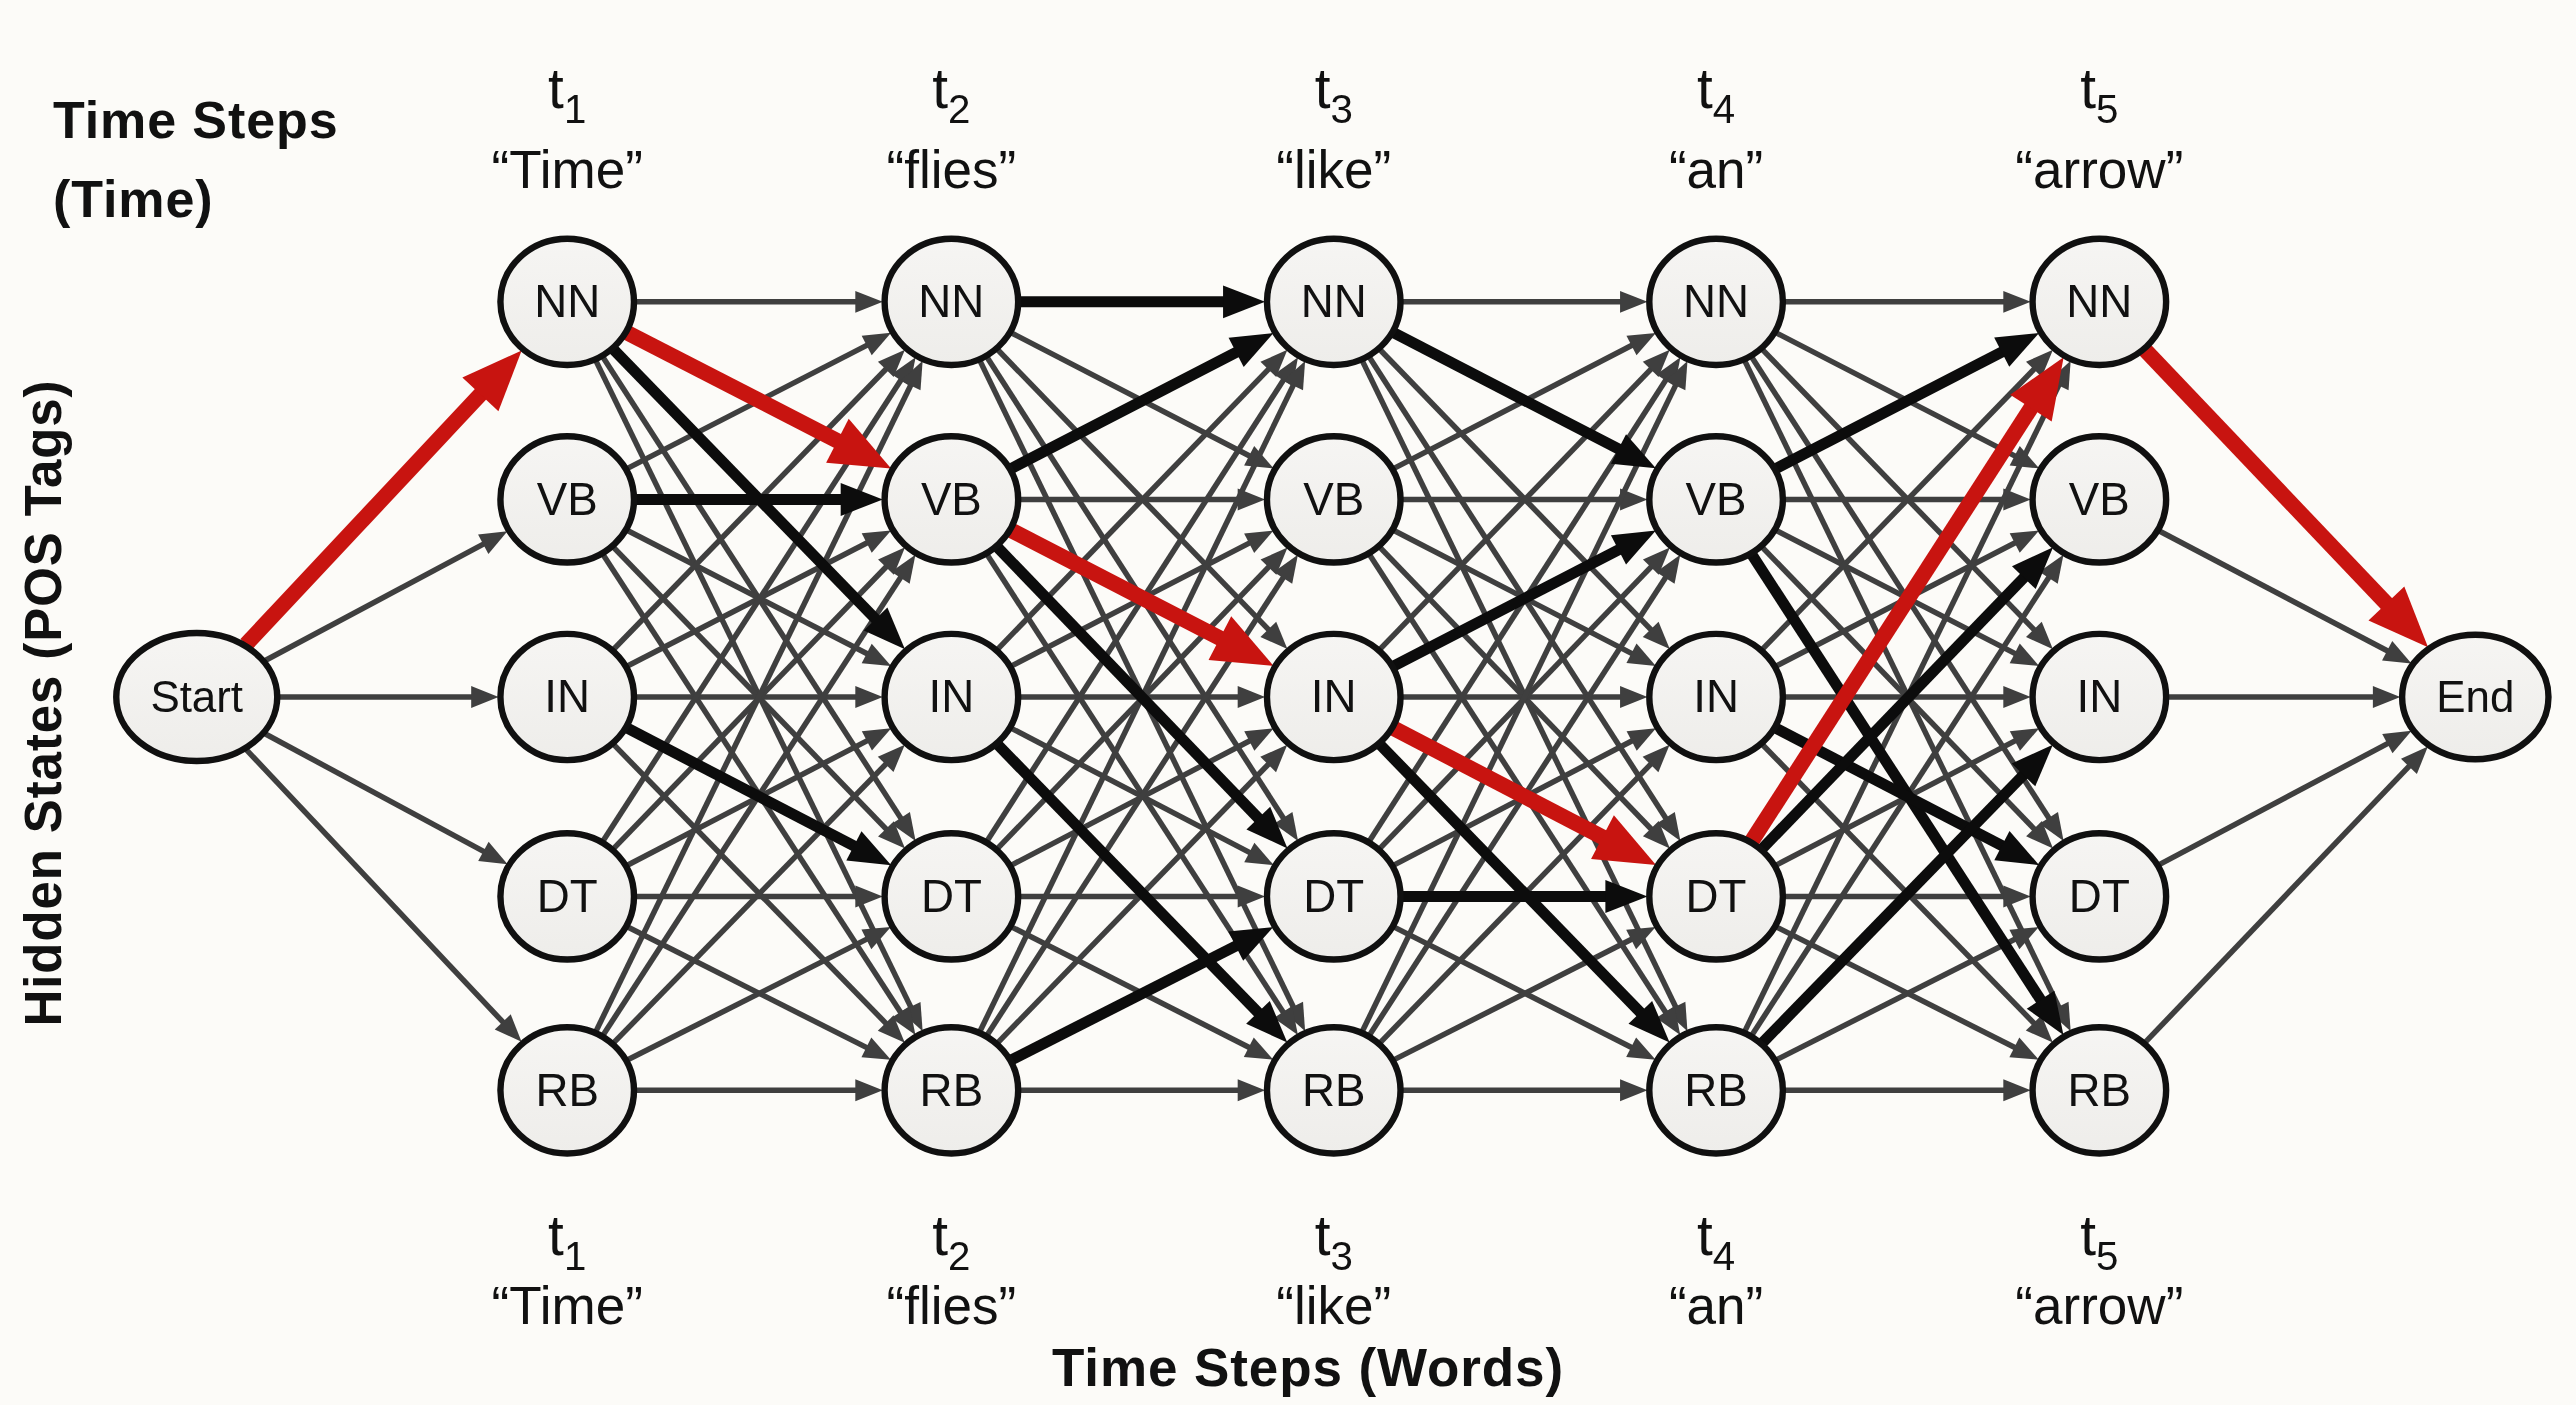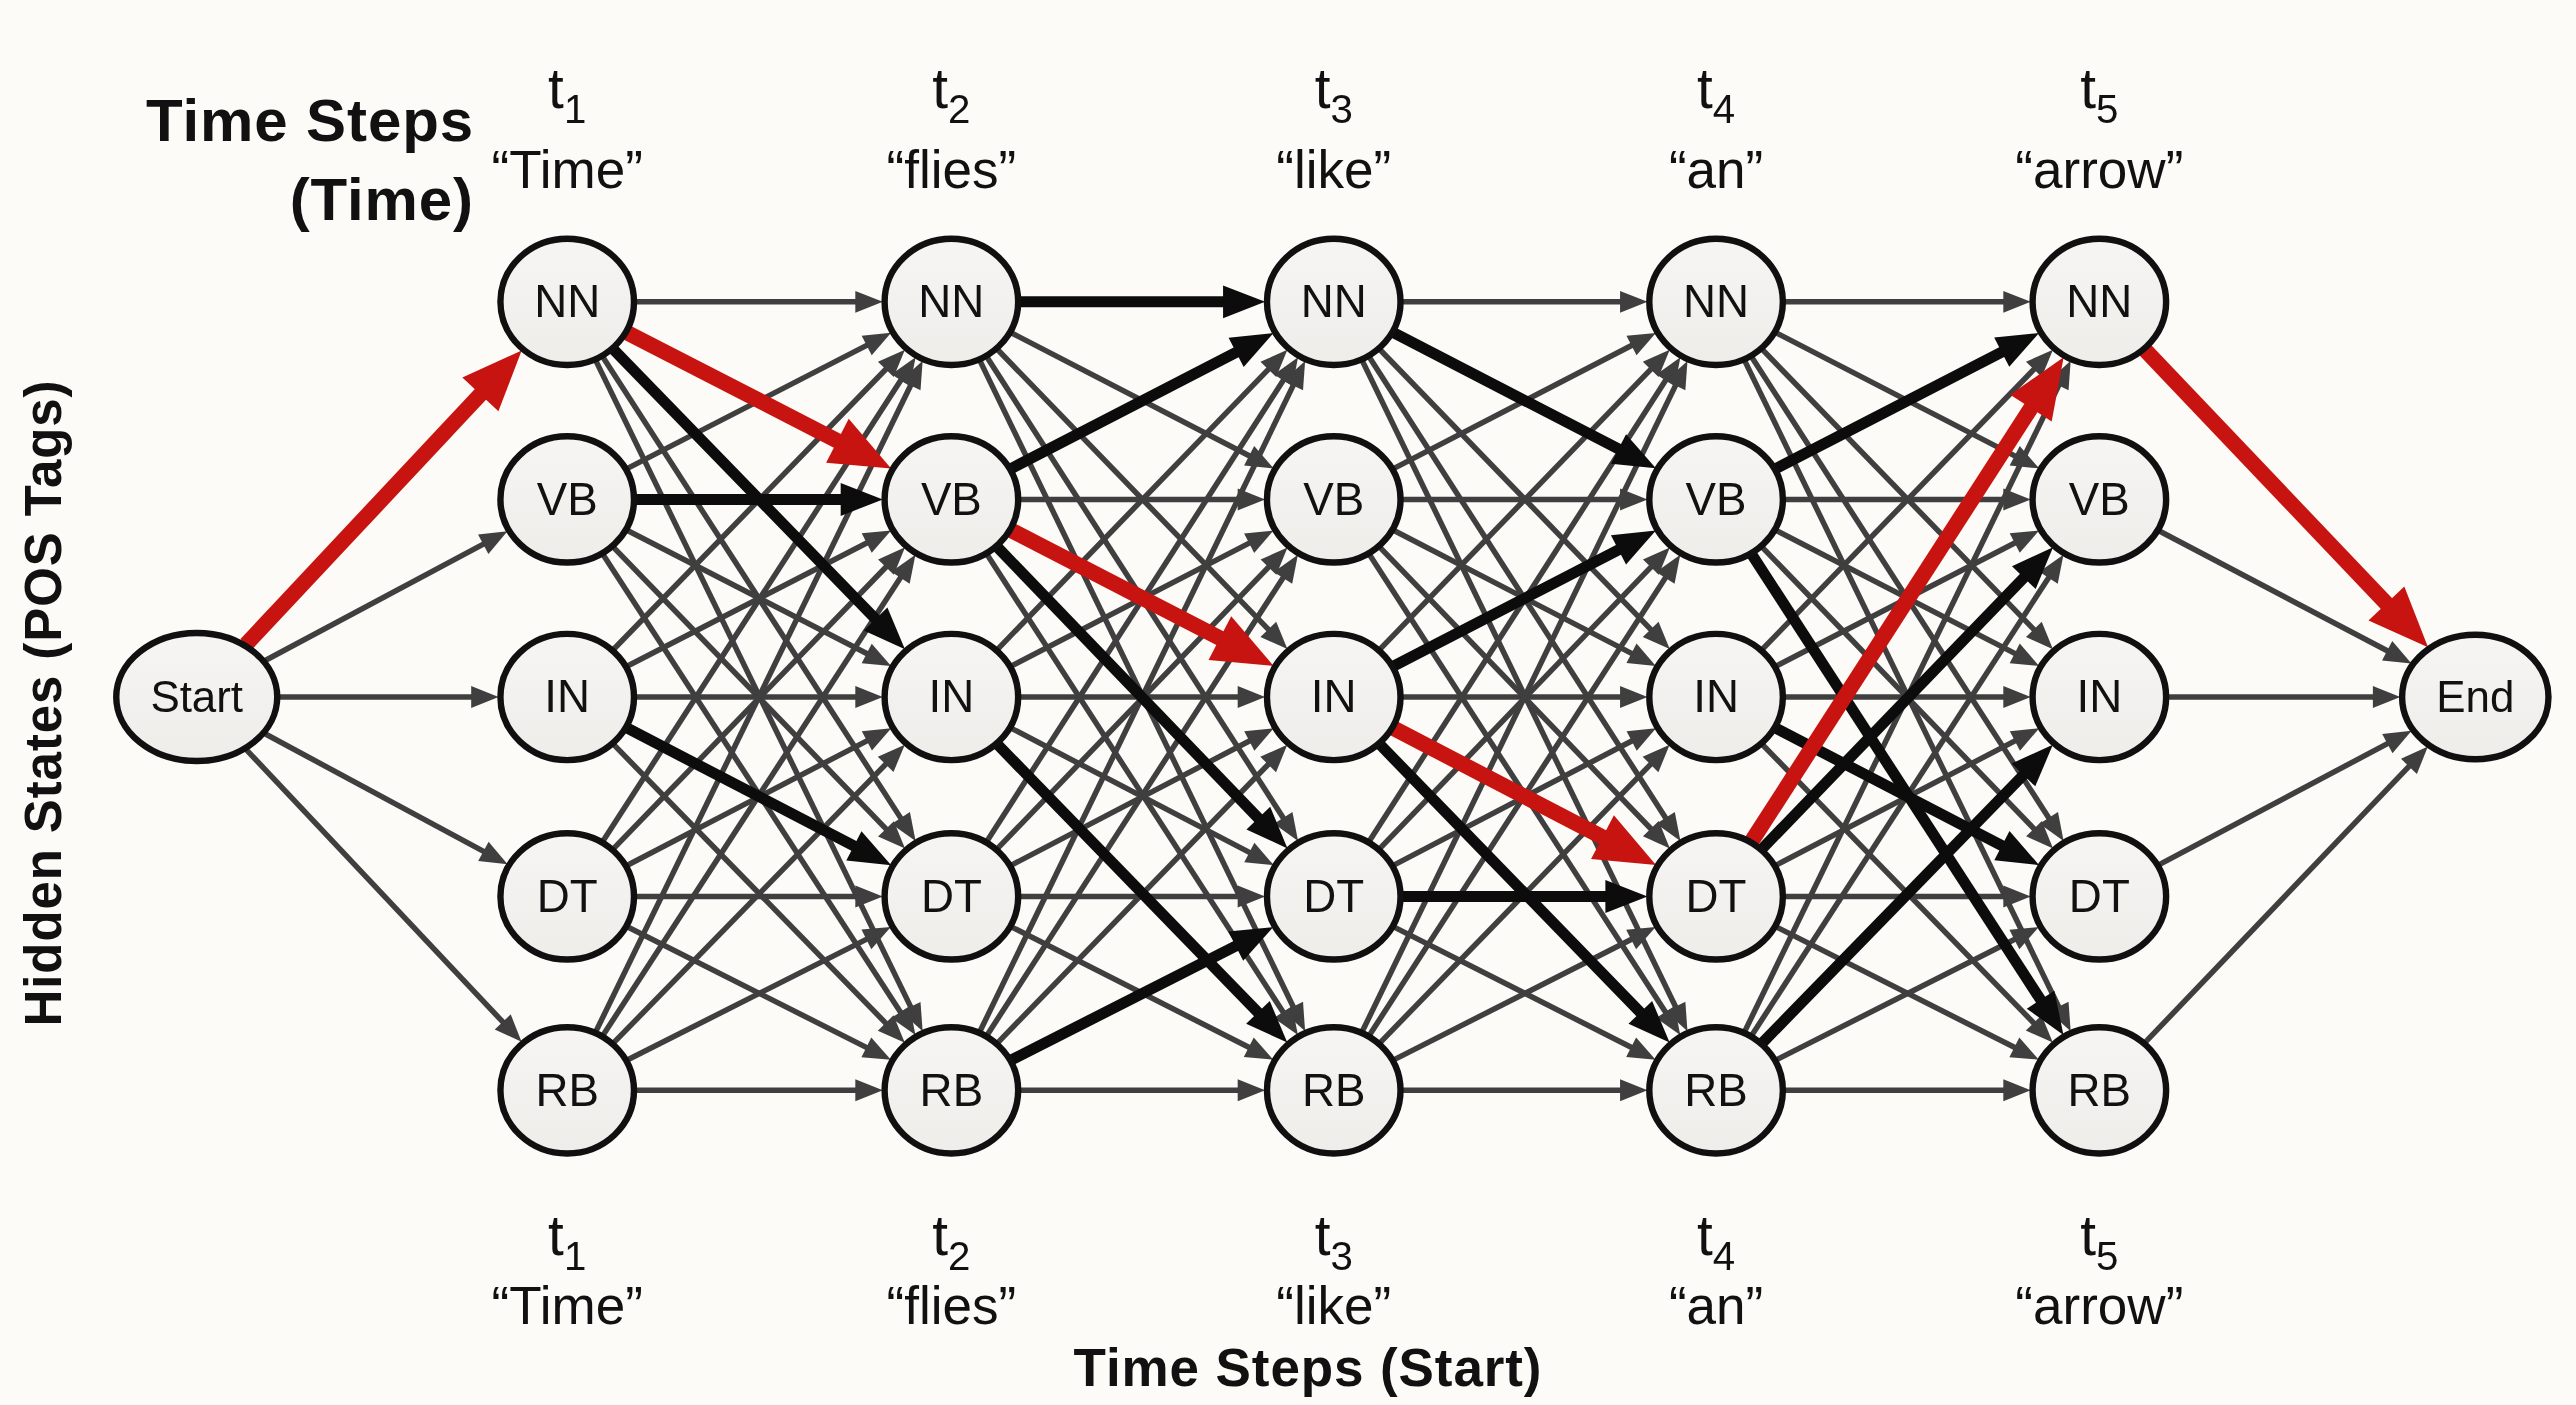--- a/index.html
+++ b/index.html
@@ -6,21 +6,21 @@
   .stage{
     position:relative;
     width:2576px;height:1405px;
     background:#fcfbf8;
     font-family:"Liberation Sans", sans-serif;
     overflow:hidden;
   }
   .stage svg{position:absolute;left:0;top:0;}
   .corner-title{
     position:absolute;left:53px;top:81px;width:421px;
-    text-align:right;font-weight:bold;font-size:60px;line-height:79px;
+    text-align:left;font-weight:bold;font-size:52px;line-height:79px;
     color:#111;letter-spacing:0.9px;
   }
   .left-axis{
     position:absolute;left:-302px;top:671px;width:695px;height:64px;
     transform:rotate(-90deg);transform-origin:center;
     text-align:center;font-weight:bold;font-size:51px;color:#111;
     white-space:nowrap;letter-spacing:0.9px;
   }
   .bottom-axis{
     position:absolute;left:933px;top:1337px;width:750px;
@@ -30,21 +30,21 @@
 </style>
 </head>
 <body>
 
 <div class="stage">
   <div class="corner-title">
     <div>Time Steps</div>
     <div>(Time)</div>
   </div>
   <div class="left-axis">Hidden States (POS Tags)</div>
-  <div class="bottom-axis">Time Steps (Start)</div>
+  <div class="bottom-axis">Time Steps (Words)</div>
   <svg id="trellis" width="2576" height="1405" viewBox="0 0 2816 1536">
       <g>
         <line x1="289.8563652218976" y1="722.0766052149879" x2="532.9520281233671" y2="592.4255850008709" stroke="#3f3f3f" stroke-width="6"></line>
         <polygon points="554.6579104763083,580.8491144126356 533.8343810645435,605.5549967655768 522.5402634174848,584.3785261773414" fill="#3f3f3f"></polygon>
         <line x1="305" y1="762" x2="520.4" y2="762" stroke="#3f3f3f" stroke-width="6"></line>
         <polygon points="545,762 515,774 515,750" fill="#3f3f3f"></polygon>
         <line x1="289.6427926712127" y1="802.1780958082084" x2="533.1425690189405" y2="933.2471112250099" stroke="#3f3f3f" stroke-width="6"></line>
         <polygon points="554.8038752410362,944.9067772902367 522.7000061578821,941.2541631726897 534.075290123957,920.1211814925964" fill="#3f3f3f"></polygon>
         <line x1="269.13551604532086" y1="819.4772145666369" x2="553.2222227975784" y2="1121.1001377850832" stroke="#3f3f3f" stroke-width="6"></line>
         <polygon points="570.0886884692743,1139.0077433130566 540.7844105633167,1125.3967442163555 558.2552452247542,1108.9416557561642" fill="#3f3f3f"></polygon>

